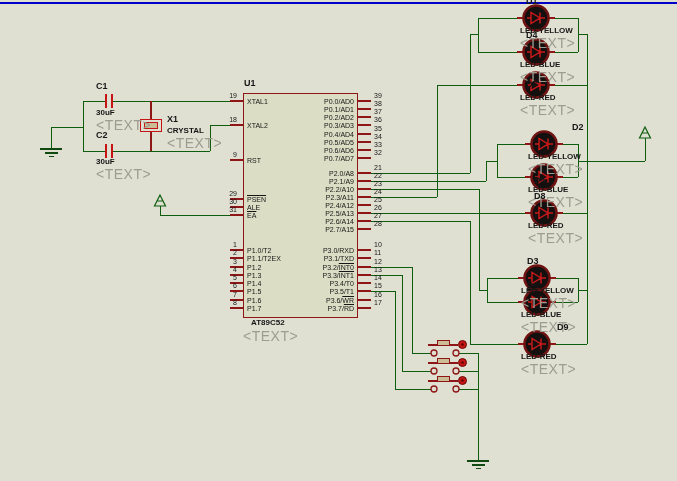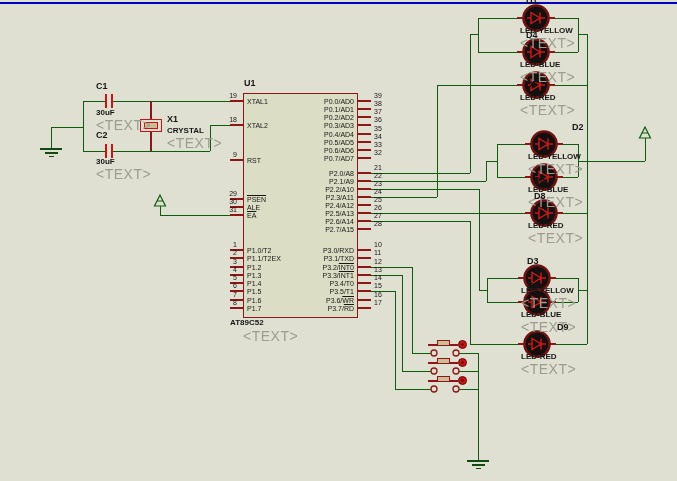--- a/index.html
+++ b/index.html
@@ -114,21 +114,21 @@
         <circle cx="434" cy="389" r="3" fill="none" stroke="#8e1616" stroke-width="1.3" shape-rendering="auto"></circle>
         <circle cx="456" cy="389" r="3" fill="none" stroke="#8e1616" stroke-width="1.3" shape-rendering="auto"></circle>
         <path d="M428 381L458 381" stroke="#8e1616" stroke-width="1.4" fill="none"></path>
         <rect x="437" y="376.5" width="12" height="4.5" fill="#cbbd96" stroke="#8e1616" stroke-width="1"></rect>
         <circle cx="462.5" cy="380.5" r="4" fill="#c41414" stroke="#6d0a0a" stroke-width="1" shape-rendering="auto"></circle>
         <circle cx="462.5" cy="380.5" r="1.2" fill="#550505" shape-rendering="auto"></circle>
       </g>
     </svg>
 
   <div class="lbl ref" style="left:244px;top:79px">U1</div>
-  <div class="lbl part" style="left:230px;top:319px">AT89C52</div>
+  <div class="lbl part" style="left:251px;top:319px">AT89C52</div>
   <div class="lbl ph" style="left:243px;top:329px">&lt;TEXT&gt;</div>
 
   <div class="lbl ref" style="left:96px;top:82px">C1</div>
   <div class="lbl part" style="left:96px;top:109px">30uF</div>
   <div class="lbl ph" style="left:96px;top:118px">&lt;TEXT&gt;</div>
 
   <div class="lbl ref" style="left:96px;top:131px">C2</div>
   <div class="lbl part" style="left:96px;top:158px">30uF</div>
   <div class="lbl ph" style="left:96px;top:167px">&lt;TEXT&gt;</div>
 

